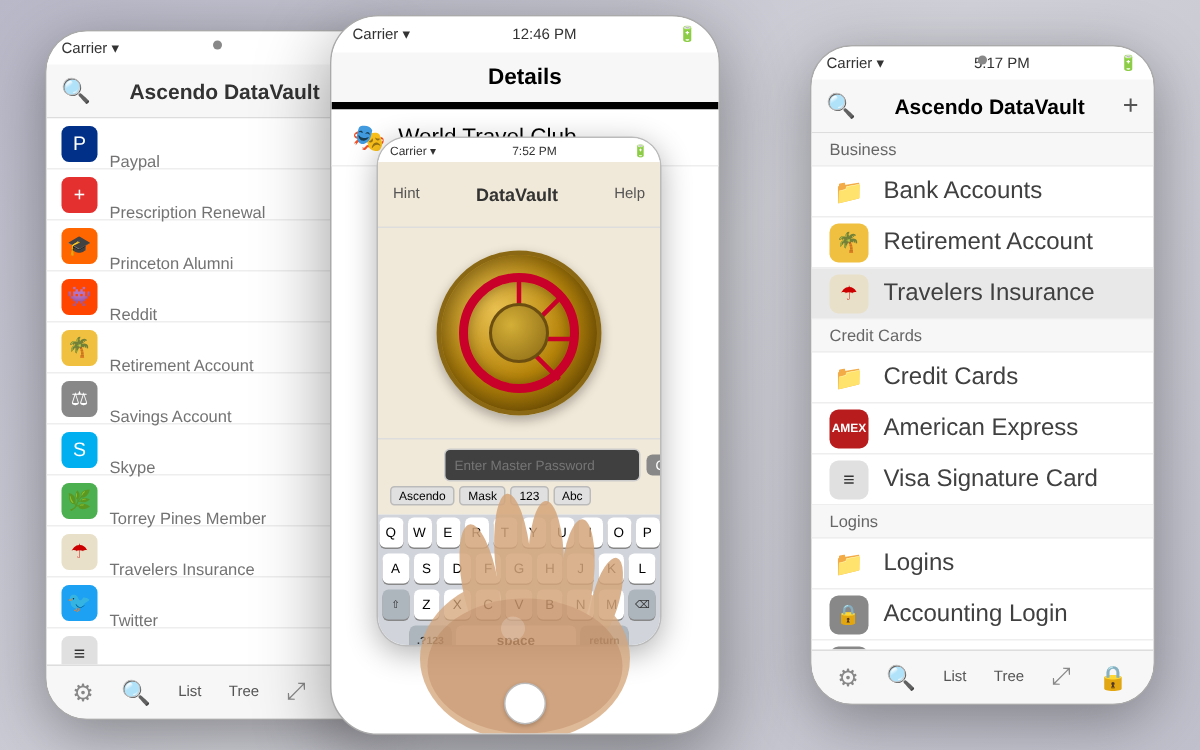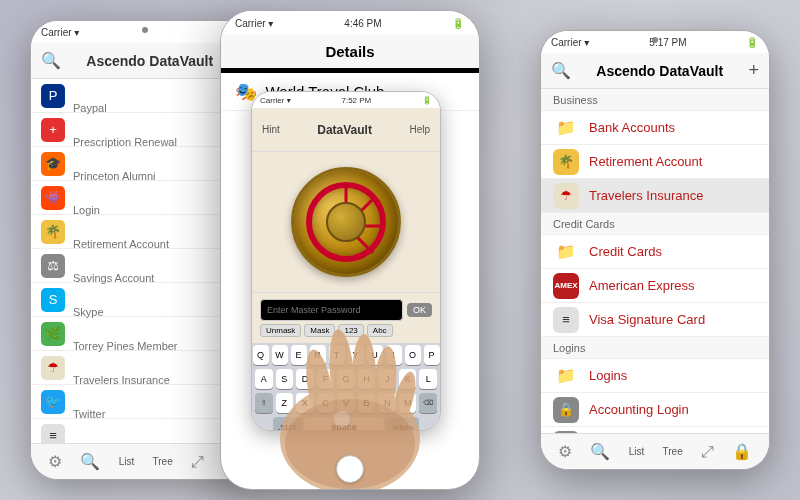--- a/index.html
+++ b/index.html
@@ -278,24 +278,25 @@
       display: flex;
       align-items: center;
       gap: 4px;
     }
 
     .password-input {
       flex: 1;
       height: 22px;
       border: 1px solid #ccc;
       border-radius: 4px;
-      background: #000000;
+      background: #404040;
       padding: 0 6px;
       font-size: 9px;
       color: #aaa;
+      margin-left: 36px;
     }
 
     .ok-btn {
       background: #888;
       color: white;
       border: none;
       border-radius: 4px;
       padding: 2px 6px;
       font-size: 9px;
       cursor: pointer;
@@ -488,22 +489,22 @@
       border-radius: 6px;
       display: flex;
       align-items: center;
       justify-content: center;
       font-size: 13px;
       margin-right: 10px;
       flex-shrink: 0;
     }
 
     .right-list-item .item-label {
-      font-size: 13px;
-      color: #b91c1c;
+      font-size: 16px;
+      color: #404040;
     }
 
     .dot {
       width: 6px;
       height: 6px;
       border-radius: 50%;
       background: #888;
       position: absolute;
     }
 
@@ -543,21 +544,21 @@
     <div class="list-item">
       <div class="item-icon icon-rx">+</div>
       <span class="item-label">Prescription Renewal</span>
     </div>
     <div class="list-item">
       <div class="item-icon icon-princeton">🎓</div>
       <span class="item-label">Princeton Alumni</span>
     </div>
     <div class="list-item">
       <div class="item-icon icon-reddit">👾</div>
-      <span class="item-label">Login</span>
+      <span class="item-label">Reddit</span>
     </div>
     <div class="list-item">
       <div class="item-icon icon-retirement">🌴</div>
       <span class="item-label">Retirement Account</span>
     </div>
     <div class="list-item">
       <div class="item-icon icon-savings">⚖</div>
       <span class="item-label">Savings Account</span>
     </div>
     <div class="list-item">
@@ -611,21 +612,21 @@
     <span class="bar-btn">⤢</span>
     <span class="bar-btn">🔒</span>
   </div>
 
   <div class="dot" style="top:6px;left:50%;transform:translateX(-50%);"></div>
 </div>
 
 <div class="phone-middle">
   <div class="status-bar">
     <span>Carrier ▾</span>
-    <span>4:46 PM</span>
+    <span>12:46 PM</span>
     <span>🔋</span>
   </div>
   <div class="detail-header">
     <span class="detail-title">Details</span>
   </div>
 
   <div class="wtc-bar">
     <span class="wtc-icon">🎭</span>
     <span class="wtc-title">World Travel Club</span>
   </div>
@@ -657,21 +658,21 @@
         </div>
       </div>
     </div>
 
     <div class="password-area">
       <div class="password-row">
         <input class="password-input" type="password" placeholder="Enter Master Password" style="">
         <button class="ok-btn">OK</button>
       </div>
       <div class="mask-row">
-        <button class="mask-btn">Unmask</button>
+        <button class="mask-btn">Ascendo</button>
         <button class="mask-btn">Mask</button>
         <button class="mask-btn">123</button>
         <button class="mask-btn">Abc</button>
       </div>
     </div>
 
     <div class="keyboard-area">
       <div class="keyboard-row">
         <div class="key">Q</div>
         <div class="key">W</div>

